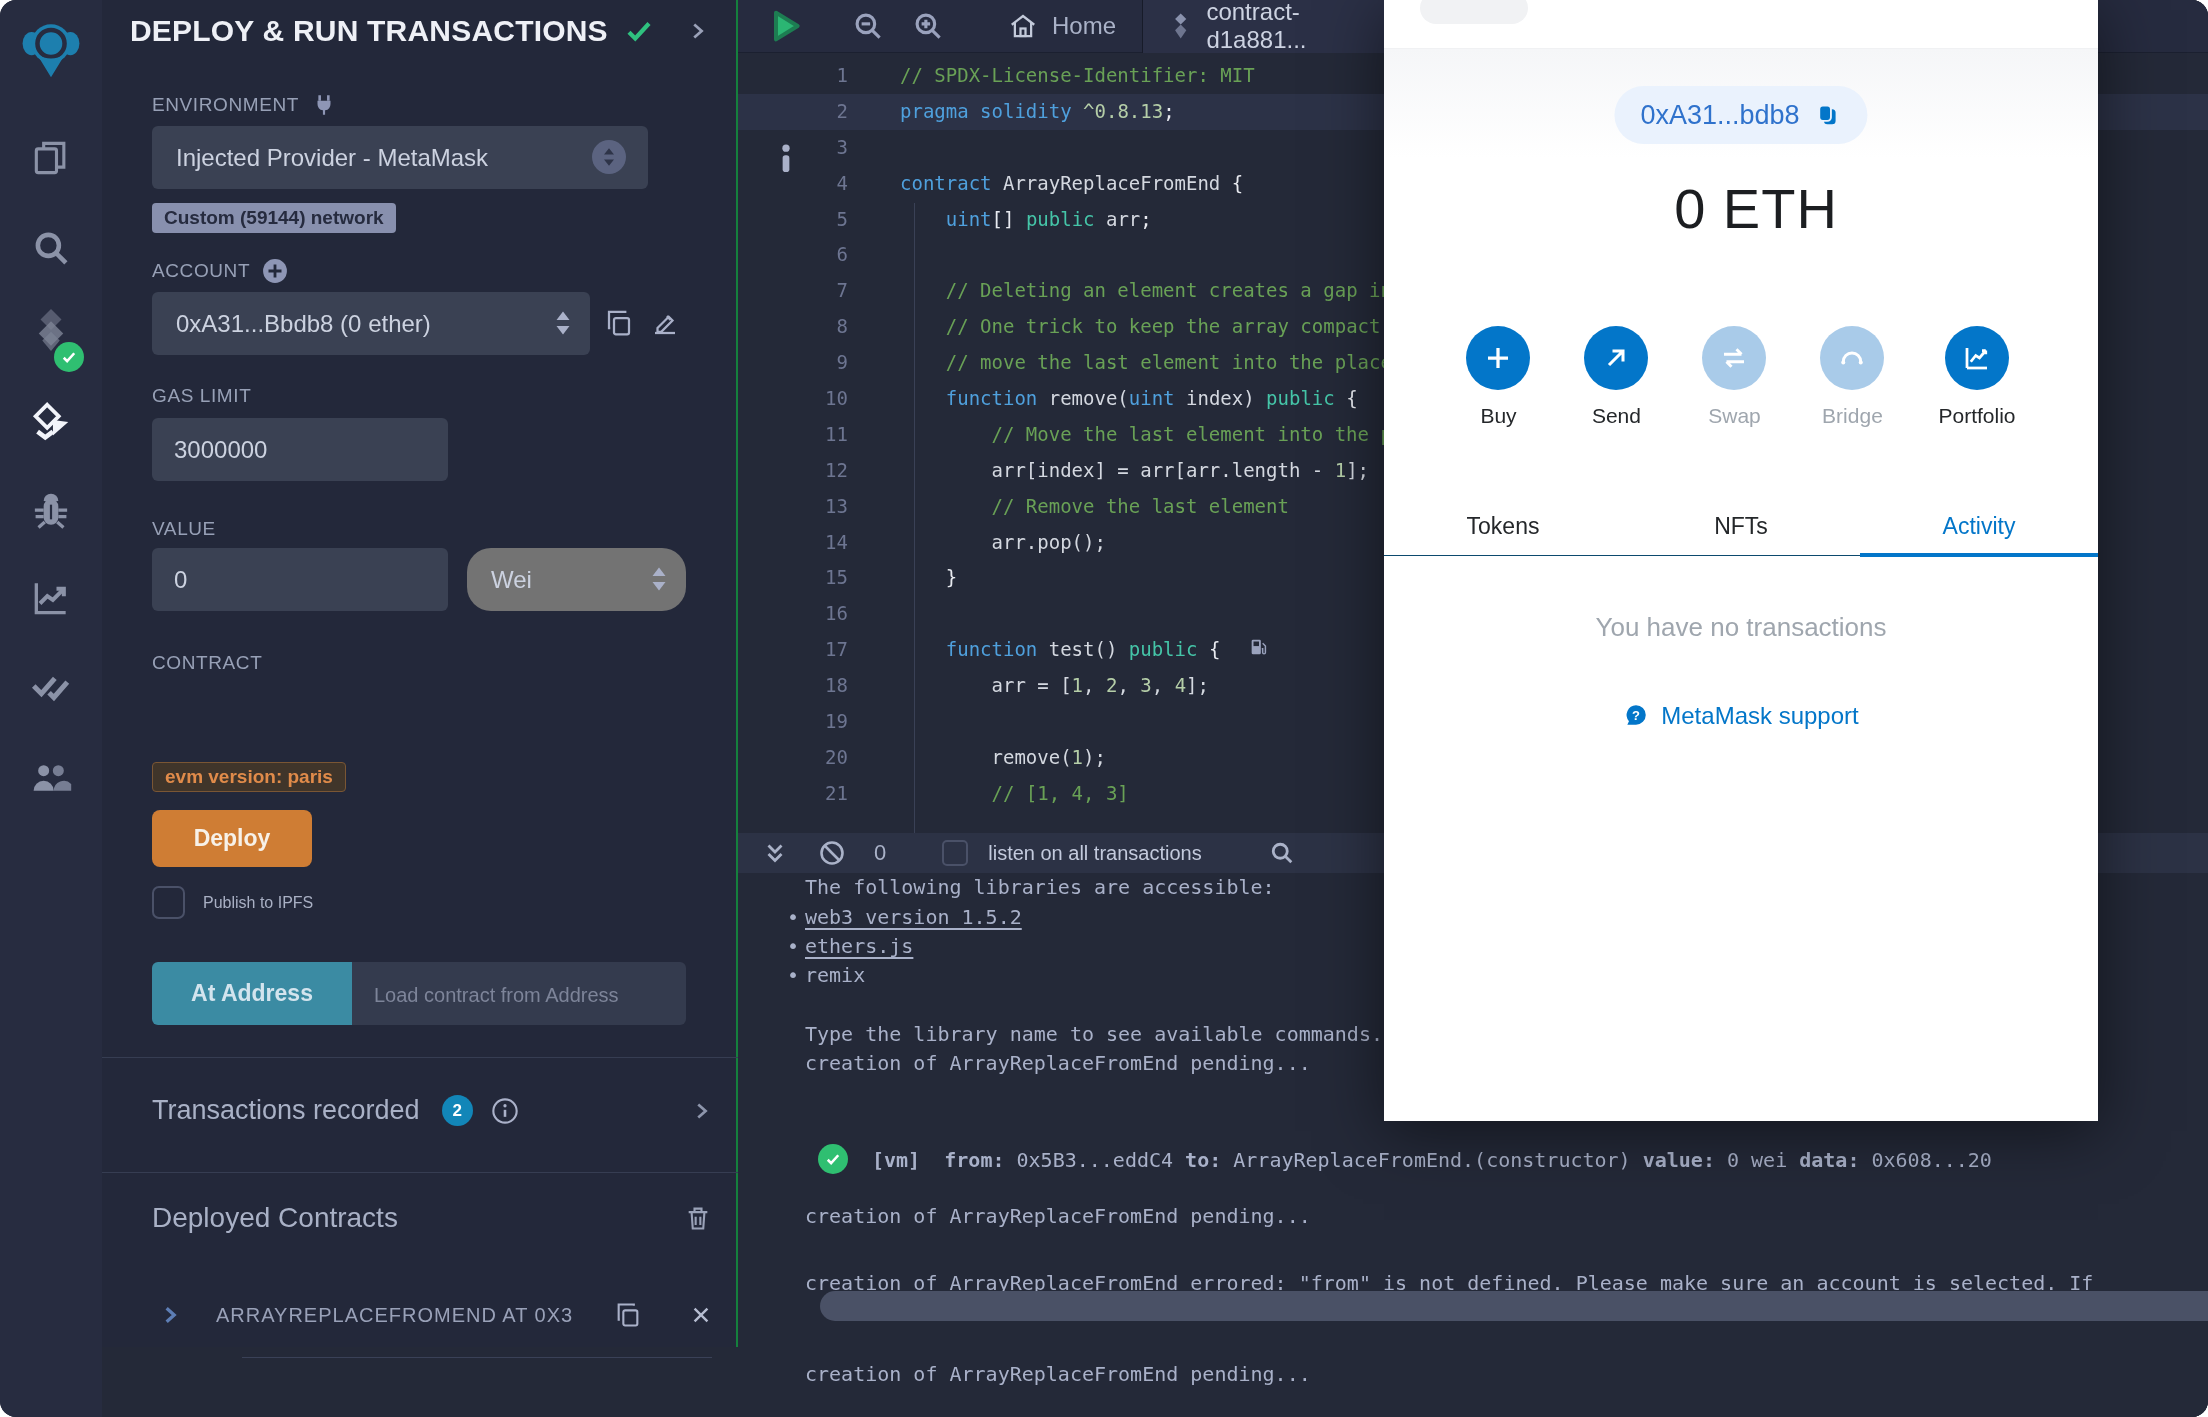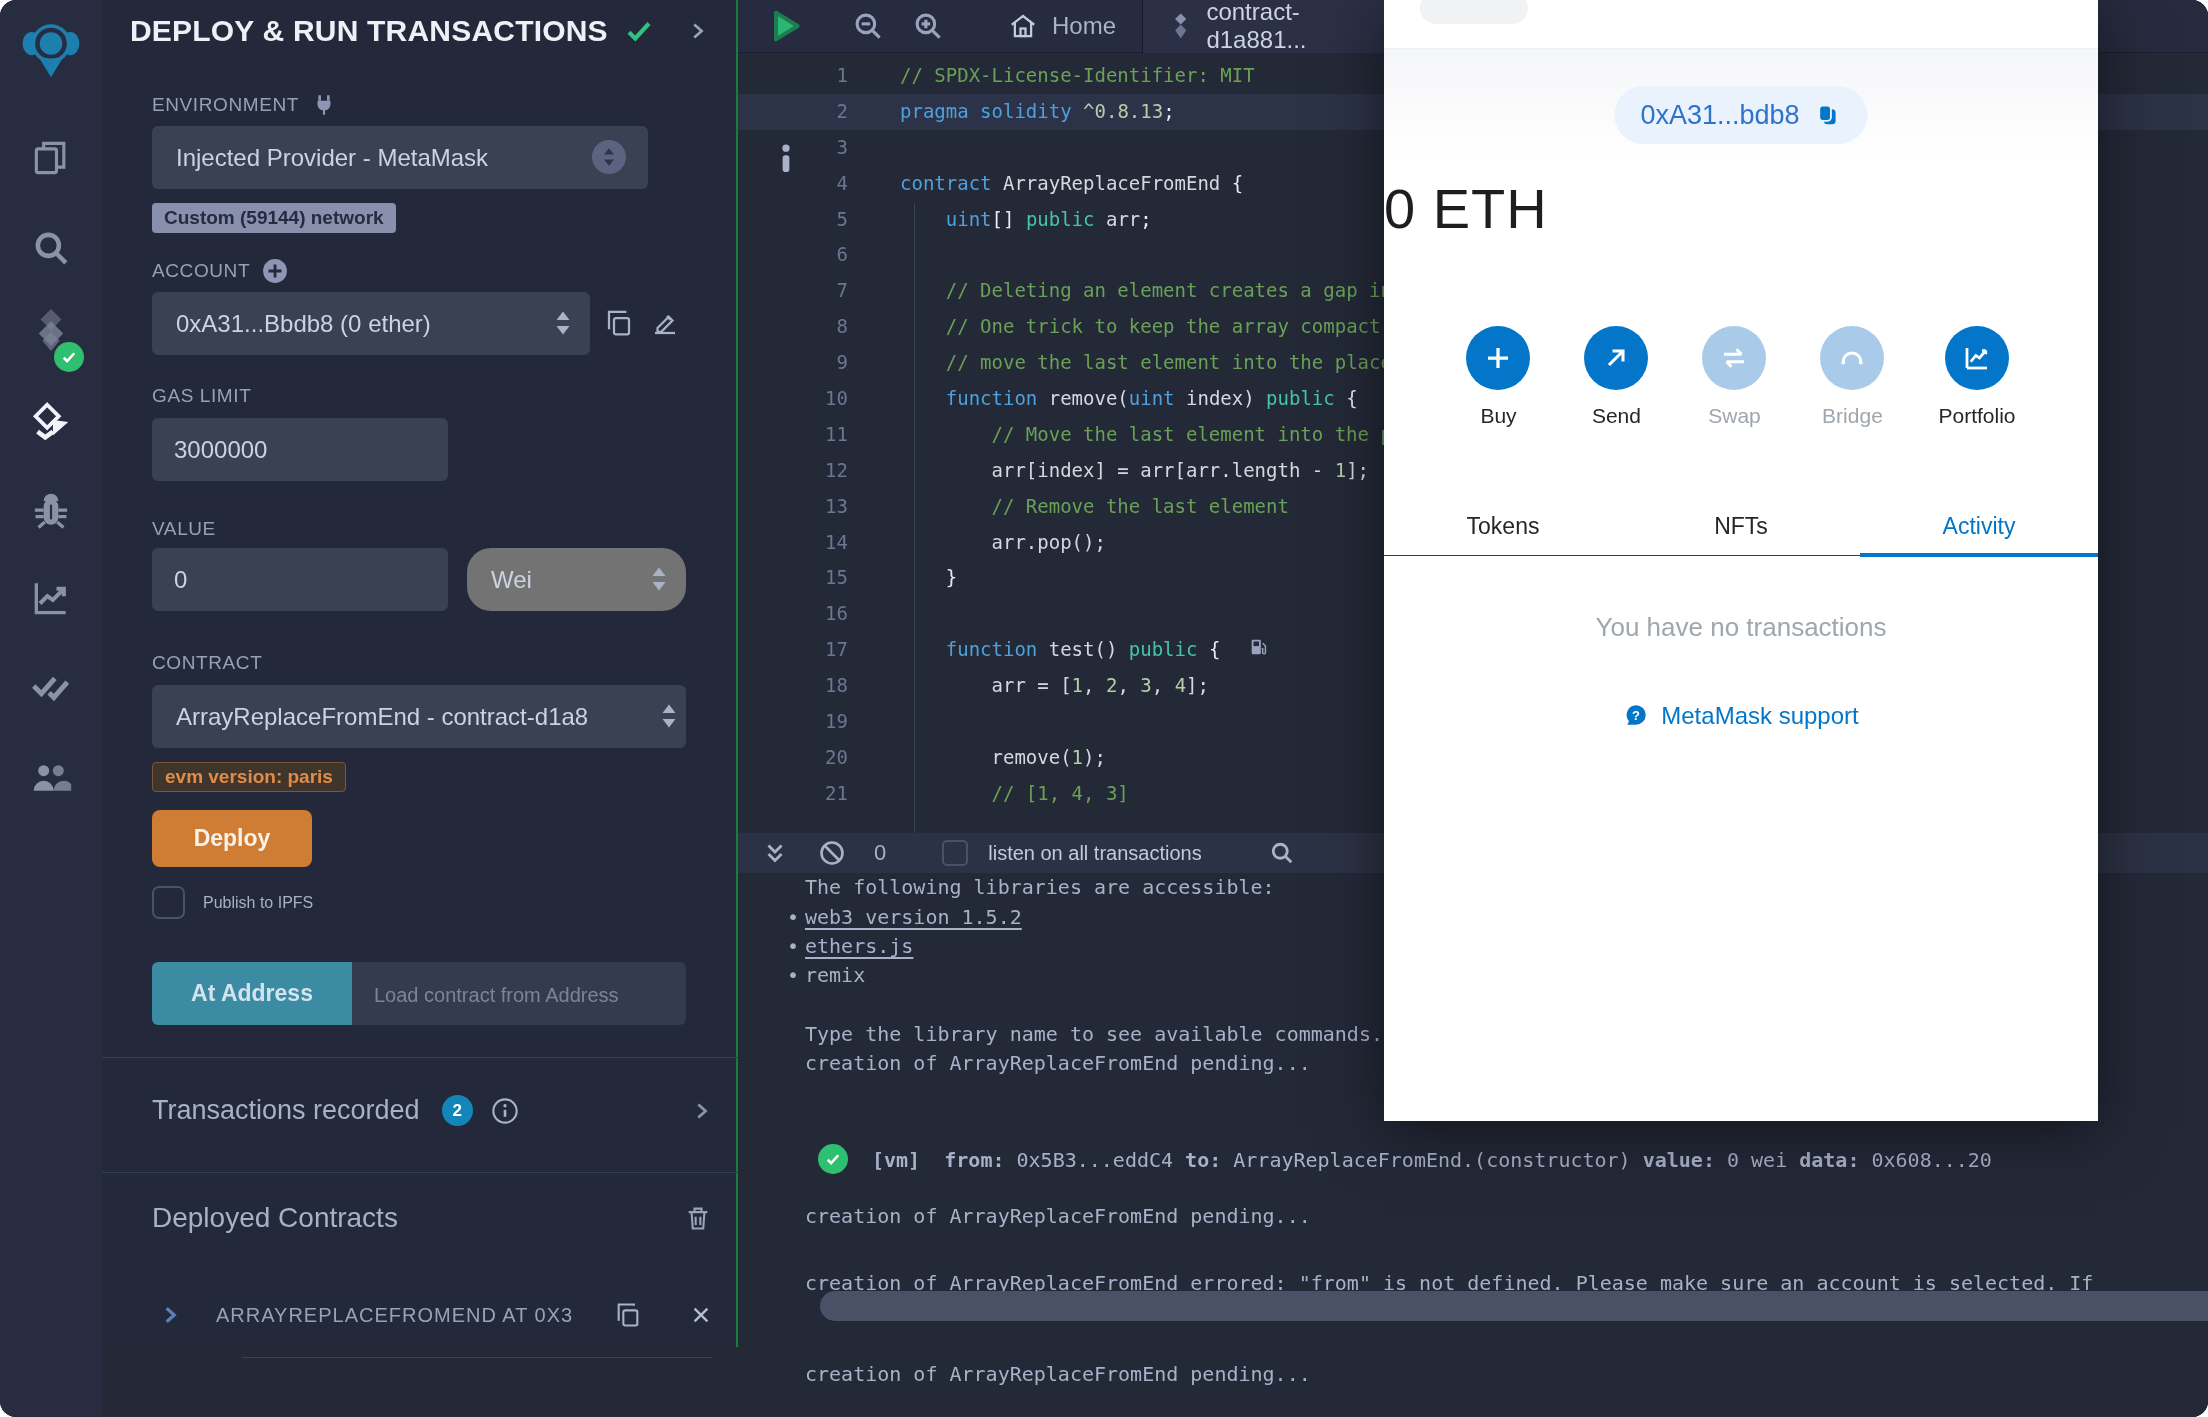--- a/index.html
+++ b/index.html
@@ -57,21 +57,21 @@
   .term-b{font-weight:700;}
   .term-bar-scroll{position:absolute;left:82px;right:-20px;height:30px;border-radius:15px;background:#4a5166;}
   .vm-check{position:absolute;left:80px;width:30px;height:30px;border-radius:50%;background:#2fbf71;display:flex;align-items:center;justify-content:center;}
   .listen-lbl{font-size:20px;color:#c3cadd;font-family:"Liberation Sans",sans-serif;}
 
   
   .mm{position:absolute;left:1384px;top:0;width:714px;height:1121px;background:#ffffff;z-index:50;box-shadow:0 10px 60px rgba(0,0,0,.5);font-family:"Liberation Sans",sans-serif;}
   .mm-pill{position:absolute;left:36px;top:-8px;width:108px;height:32px;border-radius:16px;background:#f1f2f4;}
   .mm-grad{position:absolute;left:0;top:48px;width:714px;height:110px;background:linear-gradient(#f5f6f8,#ffffff);border-top:1px solid #f0f1f3;}
   .mm-addr{position:absolute;left:50%;transform:translateX(-50%);top:86px;height:58px;padding:0 26px;border-radius:29px;background:#eaf2fd;display:flex;align-items:center;gap:14px;color:#2f72cc;font-size:27px;cursor:pointer;}
-  .mm-bal{position:absolute;left:0;top:176px;width:744px;font-size:56px;color:#1c1e21;letter-spacing:1px;}
+  .mm-bal{position:absolute;left:0;top:176px;width:744px;text-align:center;font-size:56px;color:#1c1e21;letter-spacing:1px;}
   .mm-actions{position:absolute;left:0;top:326px;width:714px;display:flex;justify-content:center;gap:54px;}
   .mm-act{display:flex;flex-direction:column;align-items:center;gap:14px;cursor:pointer;}
   .mm-act .circ{width:64px;height:64px;border-radius:50%;display:flex;align-items:center;justify-content:center;color:#fff;}
   .mm-act .lab{font-size:21px;color:#24272a;}
   .mm-act.disabled .lab{color:#9fa6ae;}
   .mm-tabs{position:absolute;left:0;top:498px;width:714px;height:58px;display:flex;border-bottom:1px solid #0c4a6e;}
   .mm-tab{flex:1;display:flex;align-items:center;justify-content:center;font-size:23px;color:#24272a;cursor:pointer;position:relative;}
   .mm-tab.active{color:#0376c9;}
   .mm-tab.active::after{content:"";position:absolute;left:0;right:0;bottom:-2px;height:4px;background:#0376c9;}
   .mm-empty{position:absolute;left:0;top:612px;width:714px;text-align:center;font-size:26px;color:#9fa6ae;}
@@ -228,26 +228,20 @@
     <div class="abs field" style="left:365px;top:548px;width:219px;height:63px;background:#737373;border-radius:24px;">
       <span style="padding-left:24px;">Wei</span>
       <svg class="abs sel-caret" style="right:18px;top:18px;" width="18" height="26" viewBox="0 0 12 18" fill="currentColor">
           <path d="M6 1l4.5 6h-9zM6 17l-4.5-6h9z"></path>
         </svg>
     </div>
 
     <div class="abs lbl" style="left:50px;top:652px;">
         <span>CONTRACT</span>
       </div>
-    <div class="abs field" style="left:50px;top:685px;width:534px;height:63px;">
-      <span style="padding-left:24px;white-space:nowrap;overflow:hidden;width:490px;">ArrayReplaceFromEnd - contract-d1a8</span>
-      <svg class="abs sel-caret" style="right:8px;top:18px;" width="18" height="26" viewBox="0 0 12 18" fill="currentColor">
-          <path d="M6 1l4.5 6h-9zM6 17l-4.5-6h9z"></path>
-        </svg>
-    </div>
     <span class="abs evm-badge" style="left:50px;top:762px;">evm version: paris</span>
 
     <button class="abs btn-deploy" style="left:50px;top:810px;">Deploy</button>
 
     <div class="abs" style="left:50px;top:886px;display:flex;align-items:center;gap:18px;">
       <span class="chkbox"></span>
       <span style="font-size:16px;color:#a9b0c4;">Publish to IPFS</span>
     </div>
 
     <div class="abs" style="left:50px;top:962px;display:flex;">

